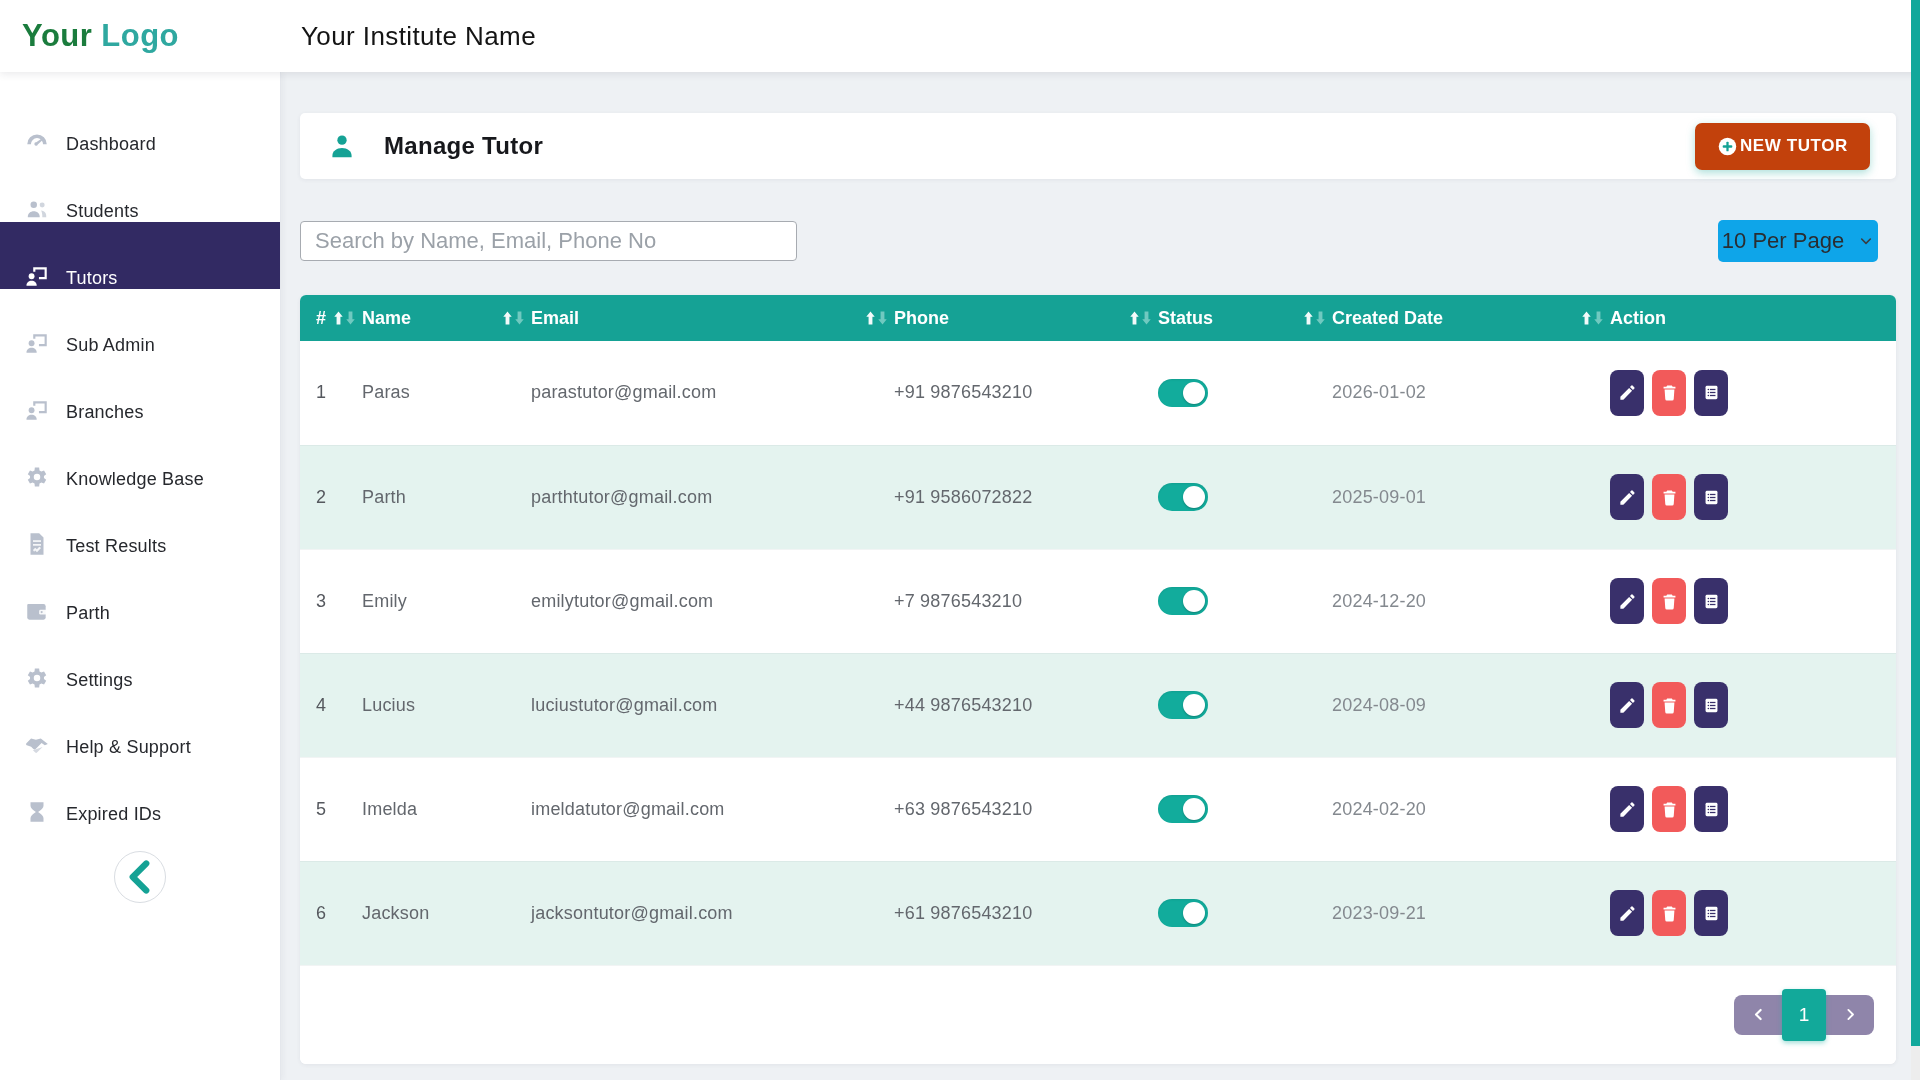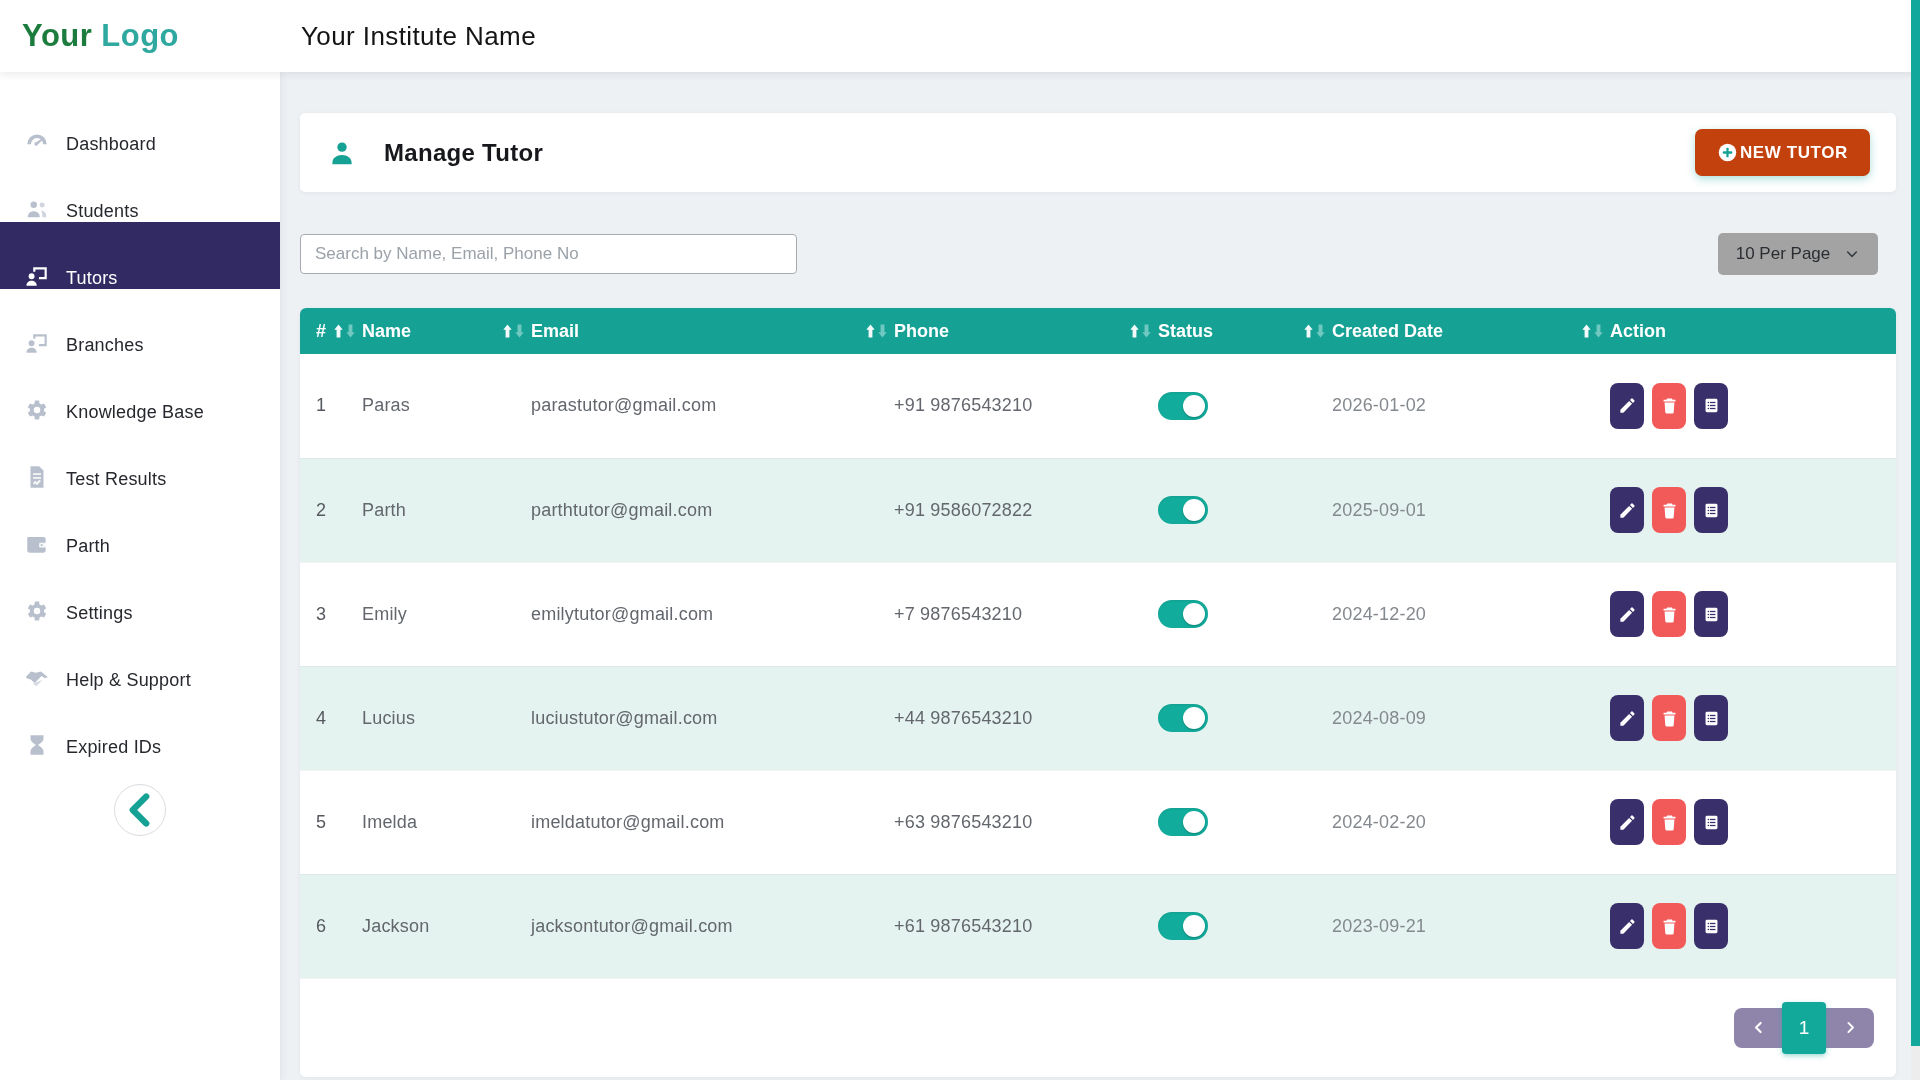--- a/index.html
+++ b/index.html
@@ -31,35 +31,35 @@
   .side-label { font-size:18px; letter-spacing:.2px; }
   .side-item.active { background:#322A63; color:#fff; }
   .side-item.active .sicon { color:#fff; }
   .collapse-btn { width:52px; height:52px; border-radius:50%; border:1px solid #D9DDE2; background:#fff;
                   margin:26px auto 0; display:flex; align-items:center; justify-content:center; cursor:pointer; color:#15A295; }
 
   
   .main { position:absolute; top:72px; left:281px; right:10px; bottom:0; padding:41px 14px 0 19px; }
   .card { background:#fff; border-radius:5px; box-shadow:0 1px 4px rgba(50,60,80,.07); }
 
-  .title-card { height:79px; display:flex; align-items:center; padding:0 26px; margin-bottom:41px; }
+  .title-card { height:66px; display:flex; align-items:center; padding:0 26px; margin-bottom:41px; }
   .title-icon { width:32px; height:32px; color:#15A295; margin-right:26px; display:flex; }
   .page-title { font-size:24px; font-weight:700; color:#17181C; letter-spacing:.3px; }
   .new-tutor-btn { margin-left:auto; background:#c2410c; color:#fff; border:none; border-radius:7px;
                    height:47px; padding:0 22px; font-size:17px; font-weight:700; letter-spacing:.6px;
                    display:flex; align-items:center; gap:2px; cursor:pointer;
                    box-shadow:0 3px 8px rgba(21,162,149,.35); font-family:inherit; }
   .new-tutor-btn .plus-ic { width:21px; height:21px; display:flex; }
 
   .filter-row { display:flex; align-items:center; margin-bottom:33px; padding-right:18px; }
   .search-input { width:497px; height:40px; border:1px solid #A7ABB1; border-radius:4px; background:#fff;
-                  padding:0 14px; font-size:17px; color:#33373c; font-family:inherit; outline:none; }
+                  padding:0 14px; font-size:22px; color:#33373c; font-family:inherit; outline:none; }
   .search-input::placeholder { color:#9BA1A8; }
-  .per-page { margin-left:auto; width:160px; height:42px; background:#a3a3a3; border-radius:5px;
-              display:flex; align-items:center; justify-content:center; gap:14px; font-size:17px;
+  .per-page { margin-left:auto; width:160px; height:42px; background:#0ea5e9; border-radius:5px;
+              display:flex; align-items:center; justify-content:center; gap:14px; font-size:22px;
               color:#2A2D31; cursor:pointer; }
   .per-page .dd-chev { width:16px; height:16px; color:#3a3d41; display:flex; }
 
   
   .table-card { border-radius:6px; overflow:hidden; }
   table { width:100%; border-collapse:collapse; table-layout:fixed; }
   thead th { background:#15A295; height:46px; color:#fff; font-size:18px; font-weight:700;
              text-align:left; vertical-align:middle; cursor:pointer; }
   .th-inner { display:flex; align-items:center; justify-content:space-between; padding-right:6px; }
   .sort-arrows { display:flex; align-items:center; gap:1px; }
@@ -144,20 +144,30 @@
         <span class="side-label">Tutors</span>
       </div>
       <div class="side-item">
         <span class="sicon">
           <svg viewBox="0 0 24 24" width="100%" height="100%" fill="currentColor" xmlns="http://www.w3.org/2000/svg">
             <path d="M8.5 4H21v11h-7.2v-2h5.2V6h-8.5v2h-2z"></path>
             <circle cx="7" cy="12.2" r="2.7"></circle>
             <path d="M2.3 20.5c0-2.5 2.1-4.2 4.7-4.2s4.7 1.7 4.7 4.2v.5H2.3z"></path>
           </svg>
         </span>
+        <span class="side-label">Sub Admin</span>
+      </div>
+      <div class="side-item">
+        <span class="sicon">
+          <svg viewBox="0 0 24 24" width="100%" height="100%" fill="currentColor" xmlns="http://www.w3.org/2000/svg">
+            <path d="M8.5 4H21v11h-7.2v-2h5.2V6h-8.5v2h-2z"></path>
+            <circle cx="7" cy="12.2" r="2.7"></circle>
+            <path d="M2.3 20.5c0-2.5 2.1-4.2 4.7-4.2s4.7 1.7 4.7 4.2v.5H2.3z"></path>
+          </svg>
+        </span>
         <span class="side-label">Branches</span>
       </div>
       <div class="side-item">
         <span class="sicon">
           <svg viewBox="0 0 24 24" width="100%" height="100%" fill="currentColor" xmlns="http://www.w3.org/2000/svg">
             <path fill-rule="evenodd" d="M19.4 13a7.5 7.5 0 0 0 0-2l2.1-1.6-2-3.5-2.5 1a7.5 7.5 0 0 0-1.7-1L15 3.3h-4l-.3 2.6a7.5 7.5 0 0 0-1.7 1l-2.5-1-2 3.5L6.6 11a7.5 7.5 0 0 0 0 2l-2.1 1.6 2 3.5 2.5-1a7.5 7.5 0 0 0 1.7 1l.3 2.6h4l.3-2.6a7.5 7.5 0 0 0 1.7-1l2.5 1 2-3.5zM13 15a3 3 0 1 1 0-6 3 3 0 0 1 0 6z" transform="translate(-1 0)"></path>
           </svg>
         </span>
         <span class="side-label">Knowledge Base</span>
       </div>

